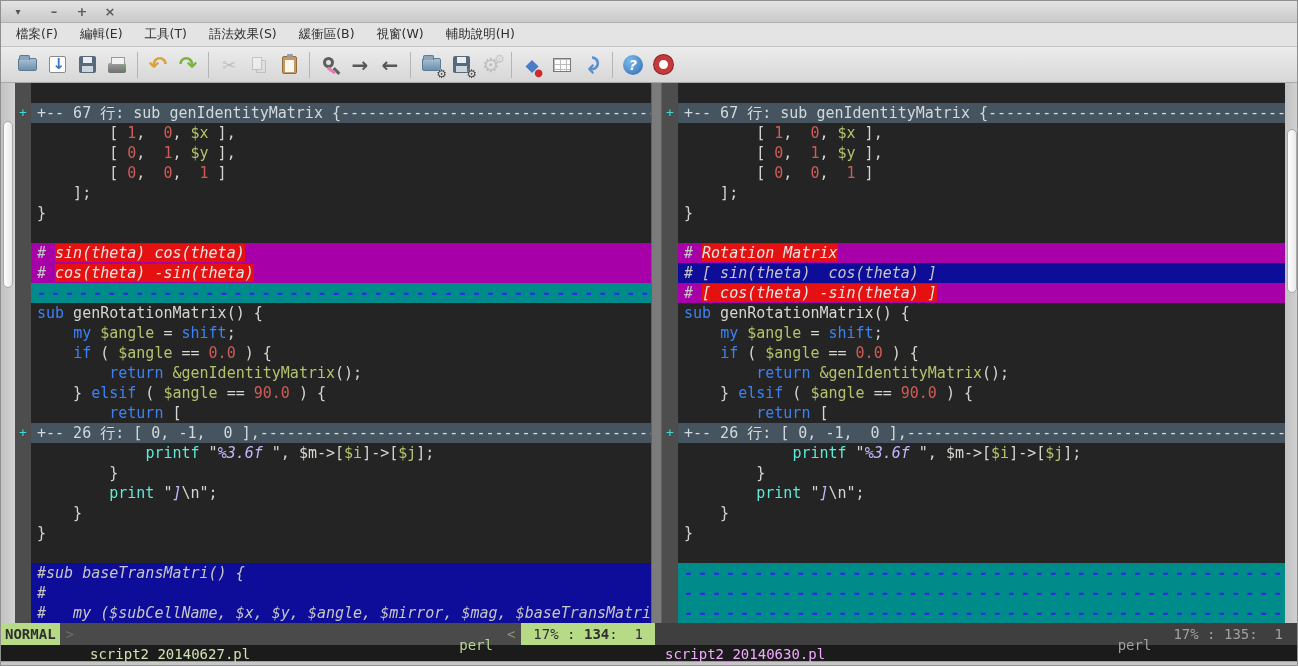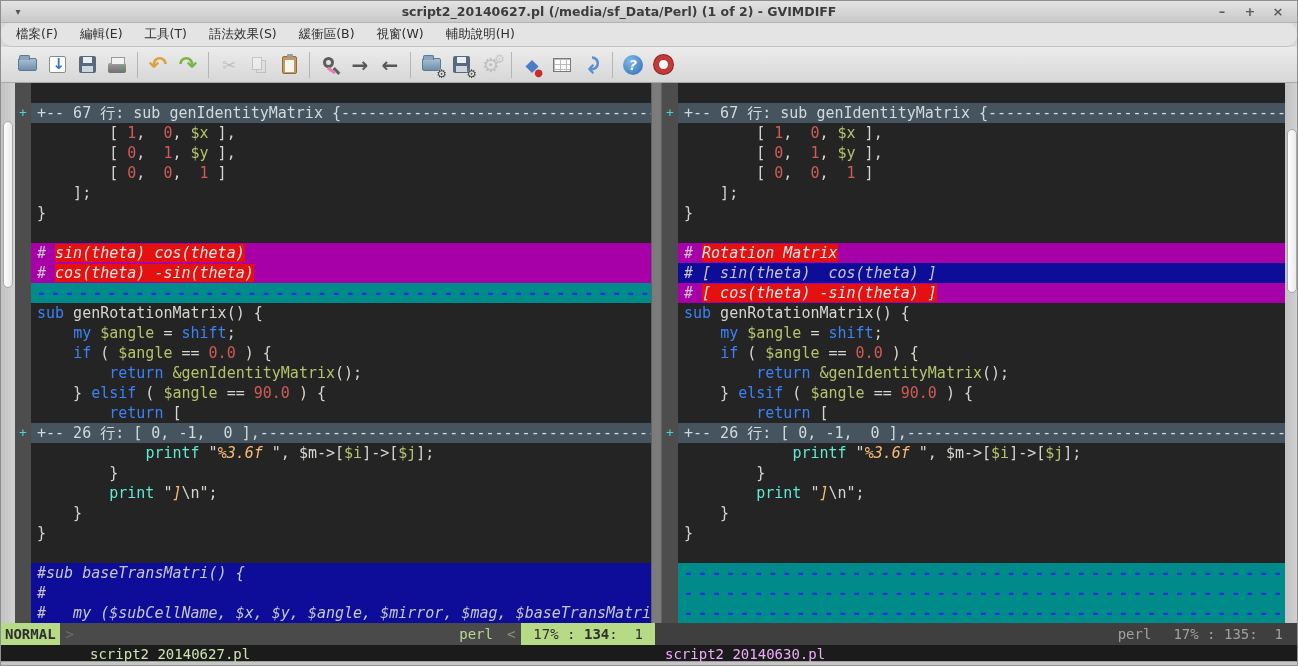--- a/index.html
+++ b/index.html
@@ -17,21 +17,21 @@
     font-size:12.5px; font-weight:bold; color:#3c3c3c;
   }
   .win-menu-arrow { width:34px; text-align:center; font-size:10px; color:#555; }
   .title-text { flex:1; text-align:center; white-space:nowrap; overflow:hidden; }
   .win-controls { display:flex; gap:10px; padding:0 10px; }
   .win-btn { width:18px; text-align:center; color:#5a5a5a; font-size:13px; font-weight:bold; cursor:default; }
   
   .menubar {
     height:24px; display:flex; align-items:center; gap:4px;
     background:#e4e4e4; border-bottom:1px solid #c4c4c4;
-    font-size:12.5px; color:#2e2e2e; padding-left:6px;border-radius:10px;
+    font-size:12.5px; color:#2e2e2e; padding-left:6px;
   }
   .menu-item { padding:2px 9px; border-radius:2px; }
   
   .toolbar {
     height:36px; display:flex; align-items:center;
     background:linear-gradient(#ececec,#d7d7d7);
     border-bottom:1px solid #a8a8a8; padding-left:6px;
   }
   .tb-group { display:flex; align-items:center; padding:0 5px; }
   .tb-group + .tb-group { border-left:1px solid #b5b5b5; }
@@ -107,50 +107,49 @@
   .txt { flex:1; white-space:pre; overflow:hidden; padding-left:6px; color:#d6d6d0; }
   .row.fold .txt { background:#45545e; color:#d2d9dd; }
   .row.chg .txt { background:#a800a8; }
   .row.add .txt { background:#0d0d99; }
   .row.del .txt { background:#008b8b; color:#2d2de0; font-weight:bold; letter-spacing:5px; }
   .tk-p { color:#d6d6d0; }
   .tk-k { color:#3b82f6; }
   .tk-v { color:#b2c46b; }
   .tk-n { color:#cf5b56; }
   .tk-S { color:#5eead4; }
-  .tk-s { color:#fdba74; font-style:italic; }
+  .tk-s { color:#c4b5fd; font-style:italic; }
   .tk-c { color:#c6c6c6; font-style:italic; }
   .tk-cx { color:#e6e6e6; font-style:italic; background:#e51111; }
   
   .statusrow { height:22px; display:flex; font-family:"DejaVu Sans Mono","Liberation Mono",monospace; font-size:14px; }
   .sl-left { width:655px; background:#4a4a4a; display:flex; align-items:stretch; line-height:22px; }
   .sl-right { width:643px; background:#3f3f3f; color:#9d9d9d; display:flex; align-items:stretch; line-height:22px; }
   .sl-mode { background:#b6da85; color:#2f2f2f; font-weight:bold; padding:0 4px; }
   .sl-sep1 { color:#6d6d6d; padding:0 6px; }
   .sl-file { color:#cde5b0; padding:0 10px;margin-top:20px; }
-  .sl-ft { color:#b9d793; padding:0 8px; }
+  .sl-ft { color:#b9d793; padding:11px 8px; }
   .sl-sep2 { color:#8a9a72; padding:0 6px; }
   .sl-pos { background:#b6da85; color:#2f2f2f; padding:0 12px; white-space:pre; }
   .sl-pos b { font-weight:bold; }
   .sl-right .sl-file { color:#f0abfc; }
   .sl-right .sl-ft { color:#a0a0a0; }
   .sl-right .sl-pos-i { color:#a0a0a0; padding:0 14px; white-space:pre; }
   .spacer { flex:1; }
   
   .cmdline { height:16px; background:#1b1b1b; }
   .bottomstrip { height:6px; background:#c6c6c6; border-top:1px solid #9f9f9f; }
 </style>
 </head>
 <body>
 
 <div class="window">
 
   <div class="titlebar">
     <span class="win-menu-arrow">▾</span>
-    <span class="title-text">script2_20140627.pl (/media/sf_Data/Perl) (1 of 2) - GVIMDIFF</span>
     <span class="win-controls">
       <span class="win-btn">–</span>
       <span class="win-btn">+</span>
       <span class="win-btn">×</span>
     </span>
   </div>
 
   <div class="menubar" id="menubar">
       <span class="menu-item">檔案(F)</span>
       <span class="menu-item">編輯(E)</span>

